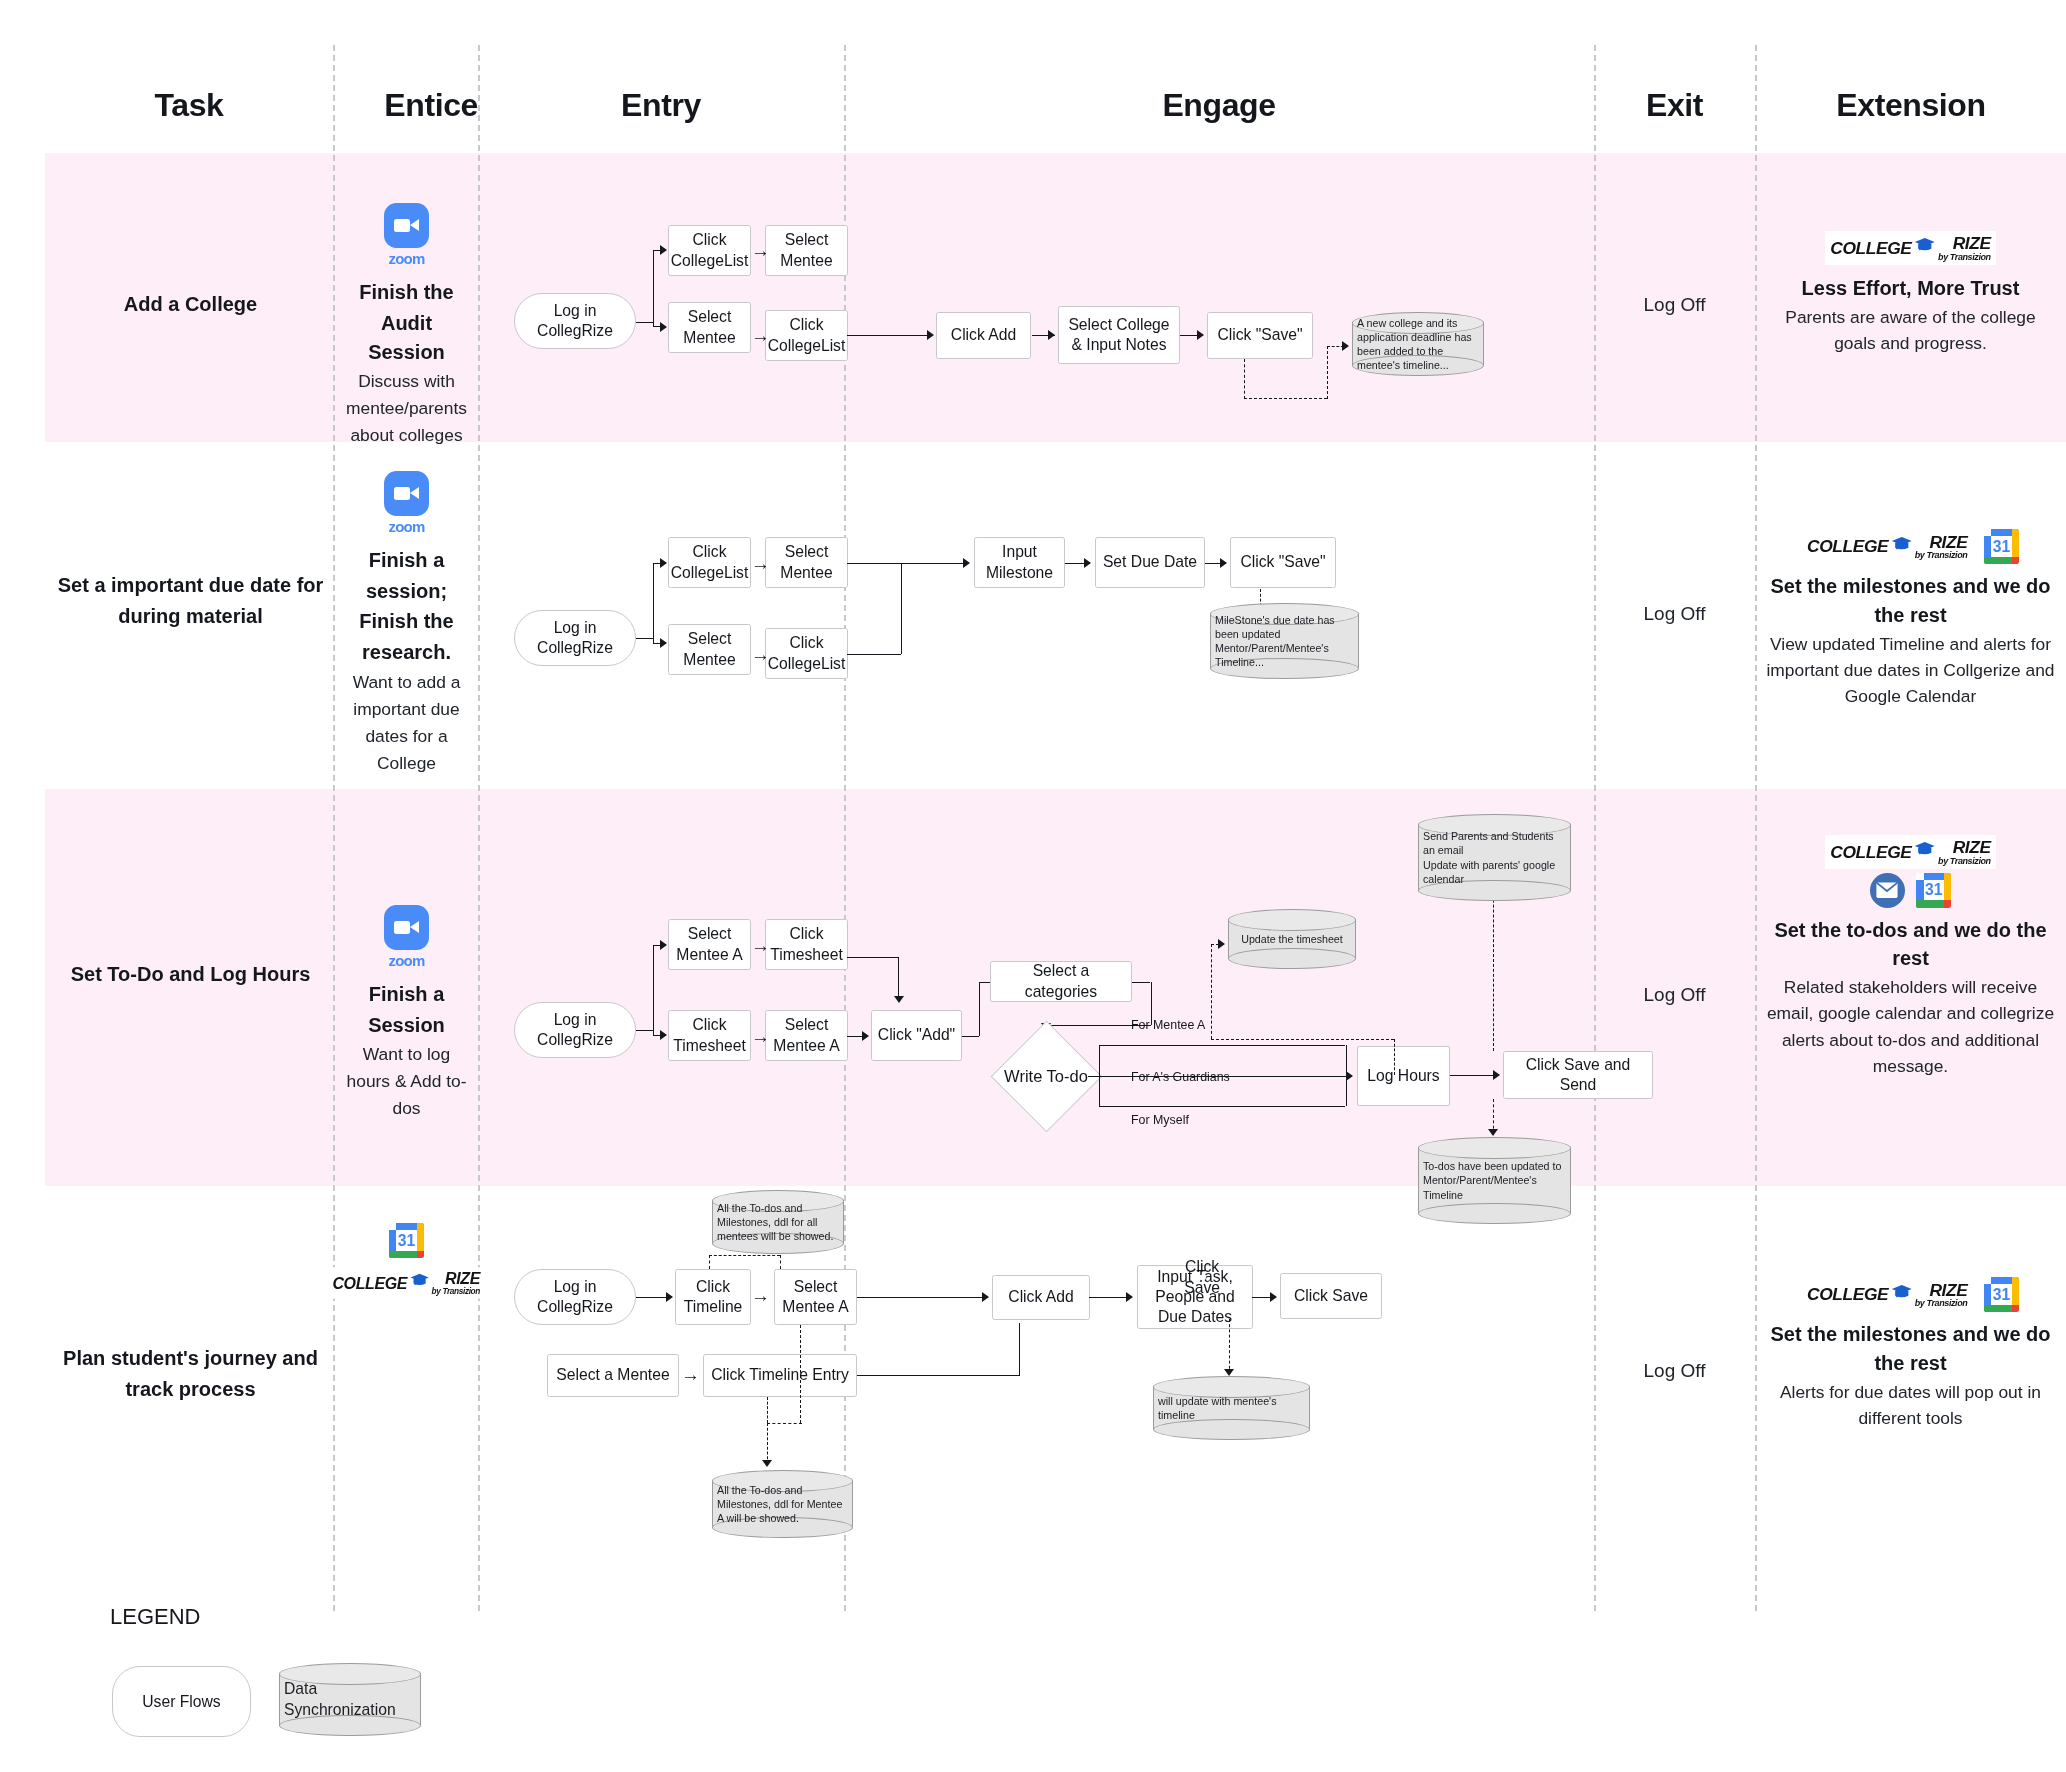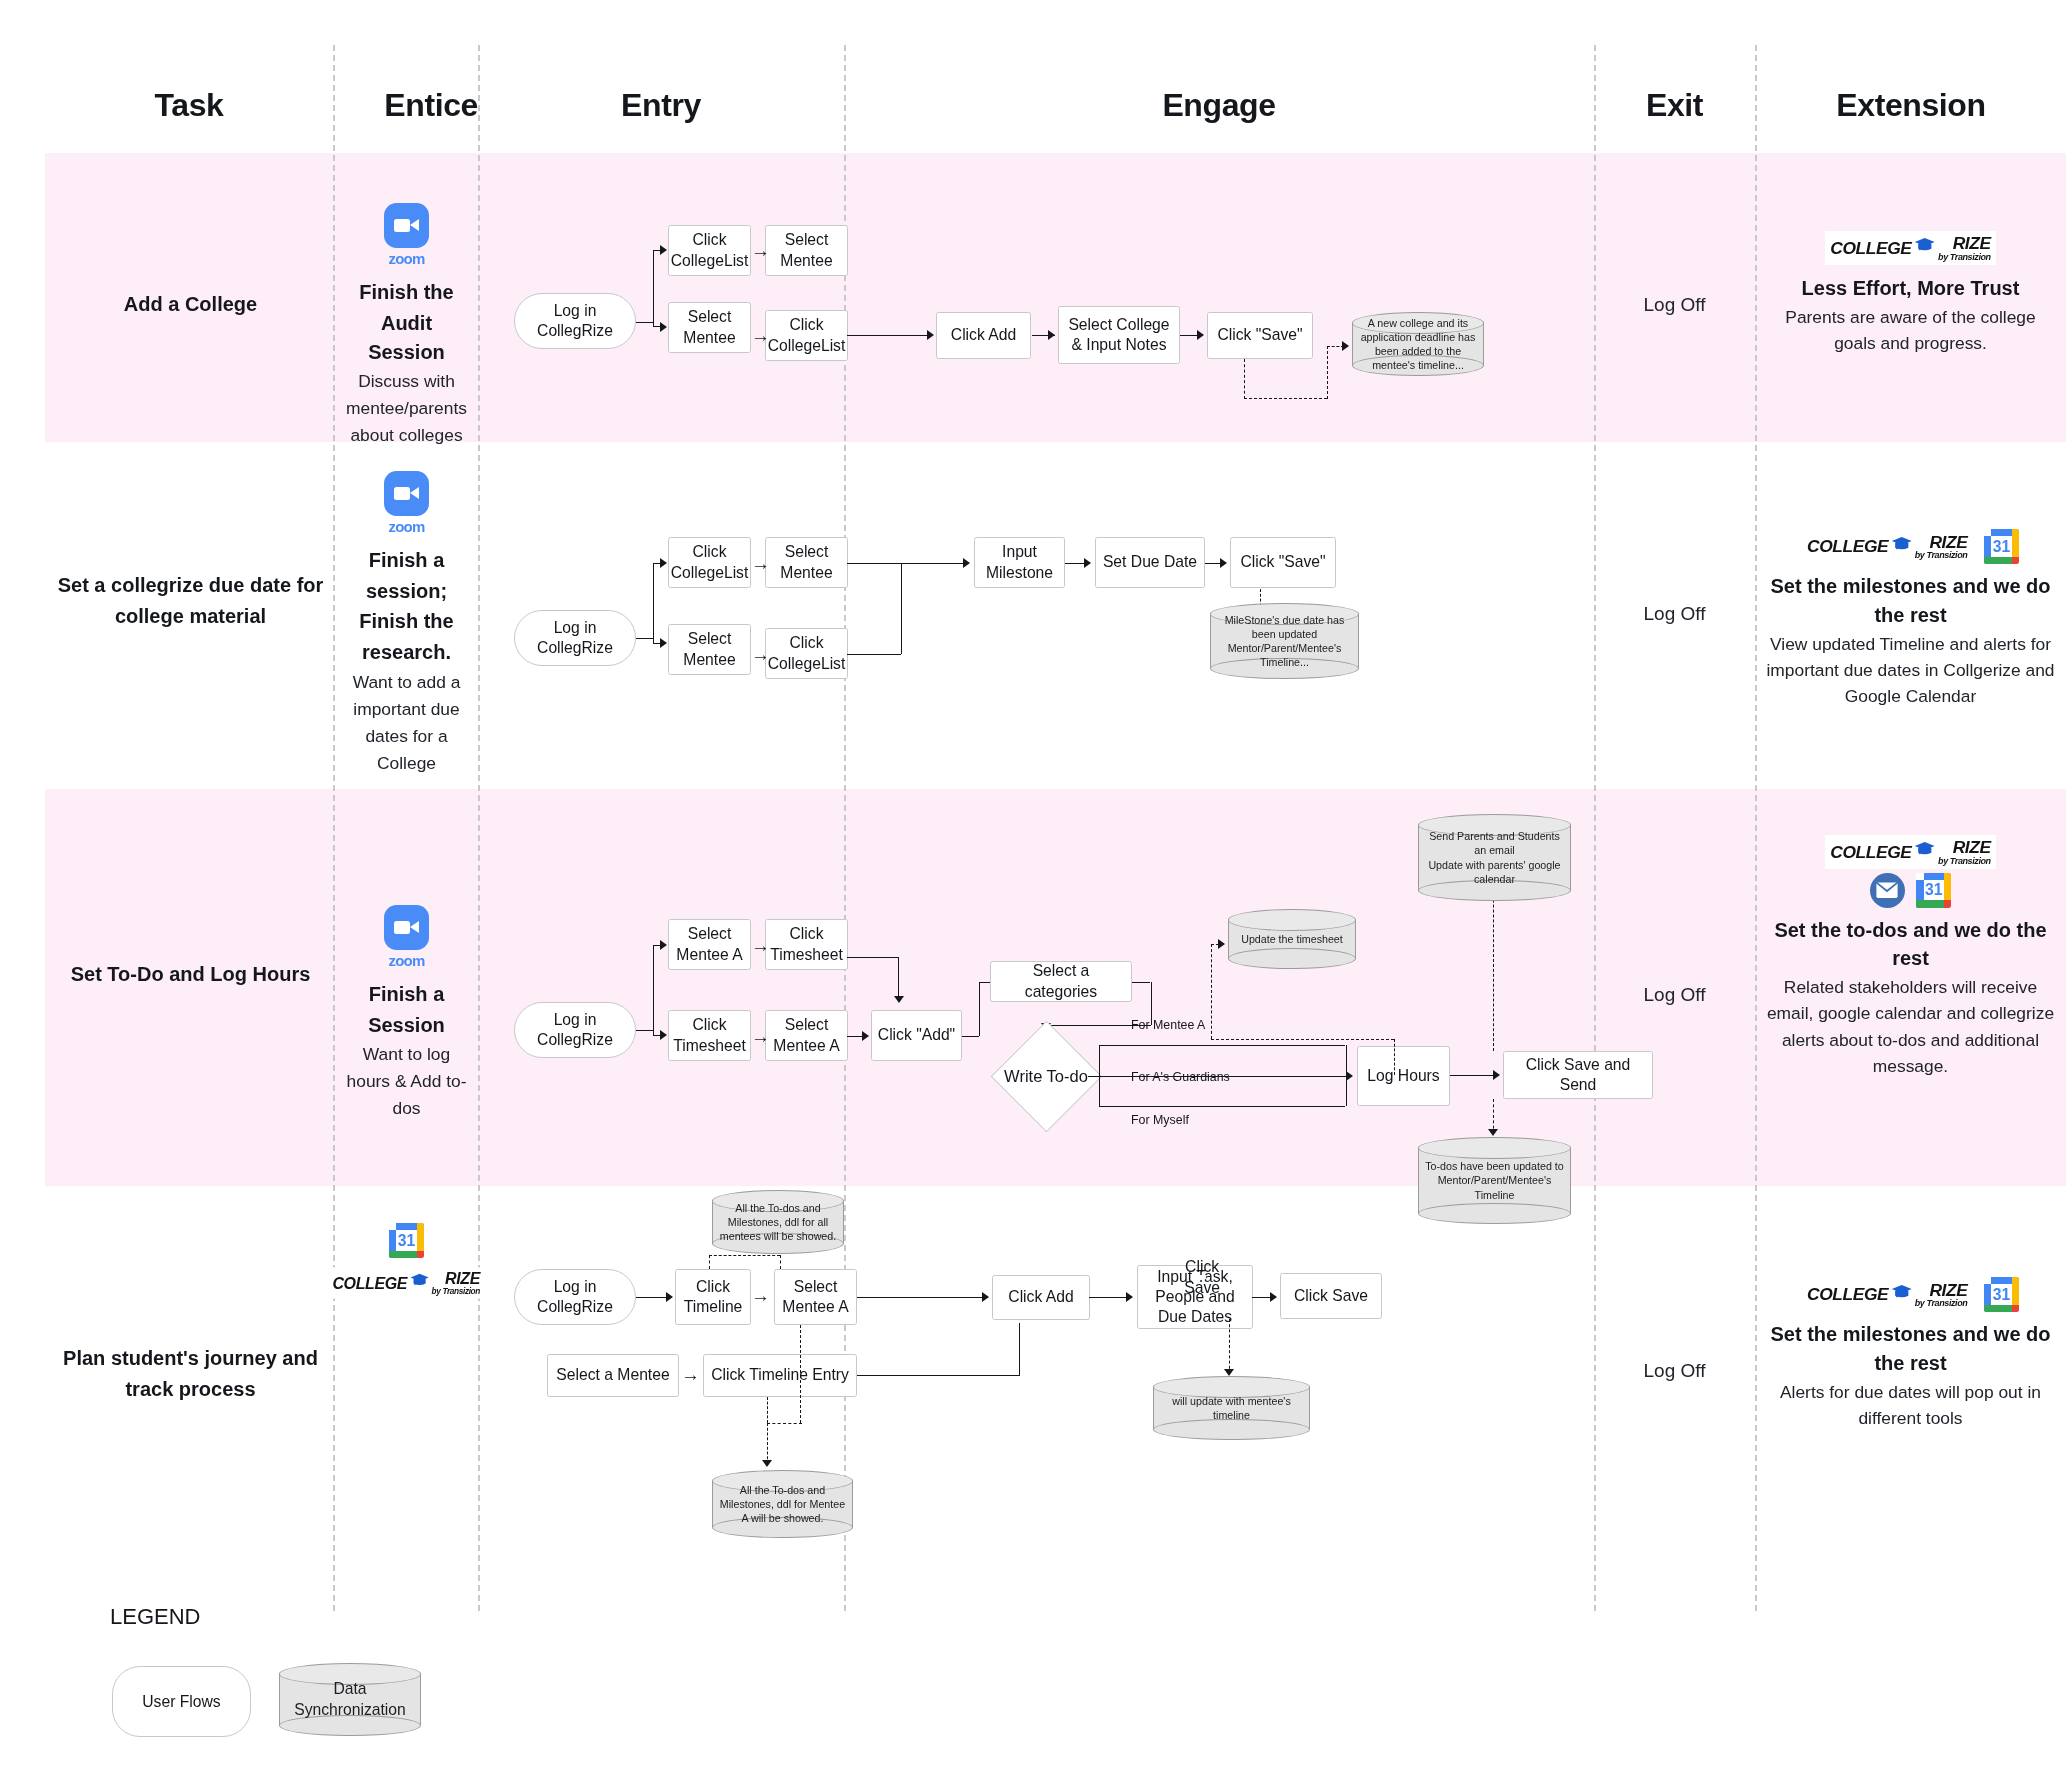--- a/index.html
+++ b/index.html
@@ -112,21 +112,21 @@
     position:absolute; left:0; right:0; top:0; height:21.5px;
     background:#e9e9e9; border:1.3px solid #9b9b9b; border-radius:50%;
   }
   .cyl .bottom {
     position:absolute; left:0; right:0; bottom:0; height:21.5px;
     background:#e4e4e4; border:1.3px solid #9b9b9b; border-radius:50%;
   }
   .cyl .txt {
     position:absolute; left:5px; right:5px; top:0; bottom:0;
     display:flex;align-items:center;justify-content:center;
-    text-align:center; line-height:1.32; color:#1a1d22;
+    line-height:1.32; color:#1a1d22;
     z-index:3;
   }
 
   
   .h-line { position:absolute; height:0; border-top:1.7px solid #14171c; }
   .v-line { position:absolute; width:0; border-left:1.7px solid #14171c; }
   .h-line.dash { border-top:1.7px dashed #14171c; }
   .v-line.dash { border-left:1.7px dashed #14171c; }
   .arrow-r {
     position:absolute; width:0;height:0;
@@ -294,21 +294,21 @@
       <span class="cr-stack">
         <span class="cr-main">RIZE</span>
         <span class="cr-sub">by Transizion</span>
       </span>
     </span>
   </div>
   <div class="ext-strong">Less Effort, More Trust</div>
   <div class="ext-body">Parents are aware of the college goals and progress.</div>
 </div>
 
-<div class="cell task-title" style="left:54px;top:570px;width:273px;">Set a collegrize due date for college material</div>
+<div class="cell task-title" style="left:54px;top:570px;width:273px;">Set a important due date for during material</div>
 
 <div class="cell entice" style="left:341px;top:471px;width:131px;">
   <div class="zoom-icon">
       <div class="zoom-sq"></div>
     </div>
   <div class="zoom-word">zoom</div>
   <div class="entice-strong" style="margin-top:11.6px;">Finish a</div>
   <div class="entice-strong">session;</div>
   <div class="entice-strong">Finish the</div>
   <div class="entice-strong">research.</div>

